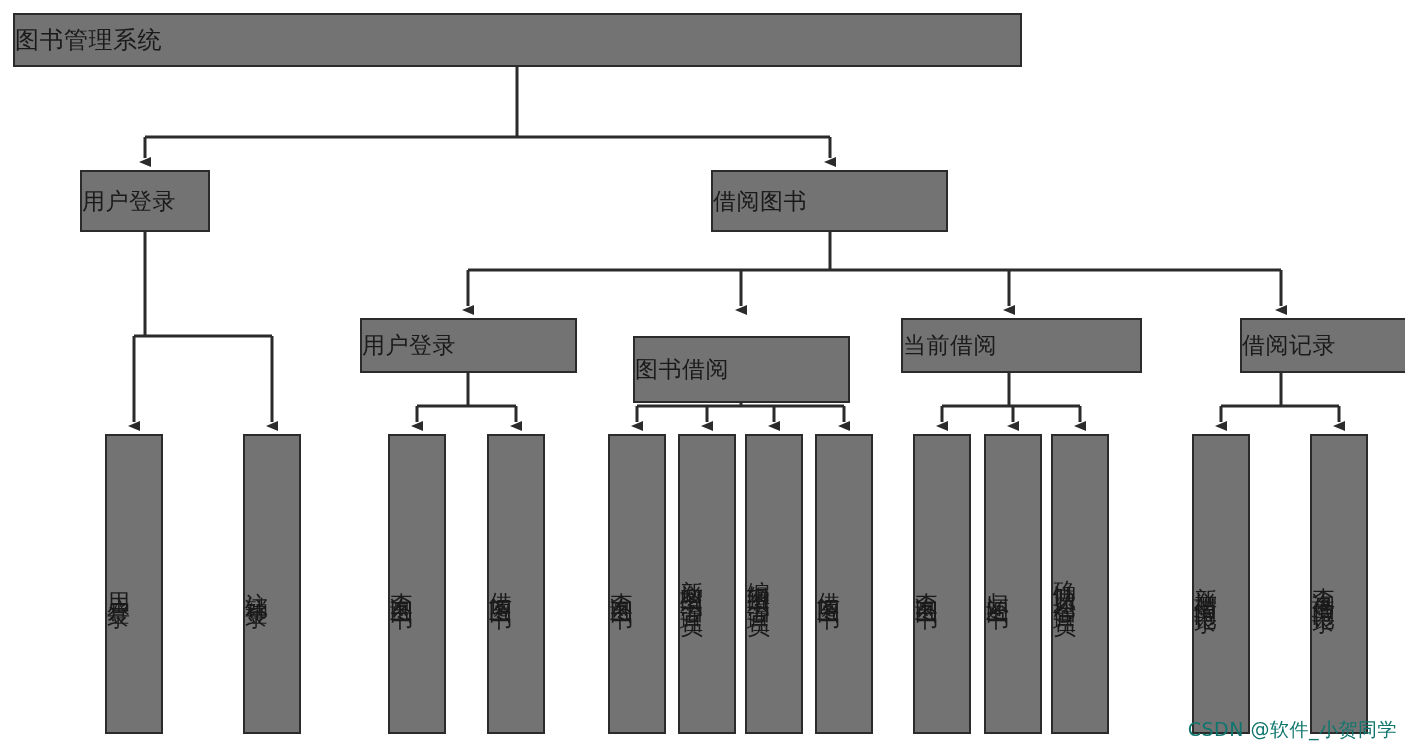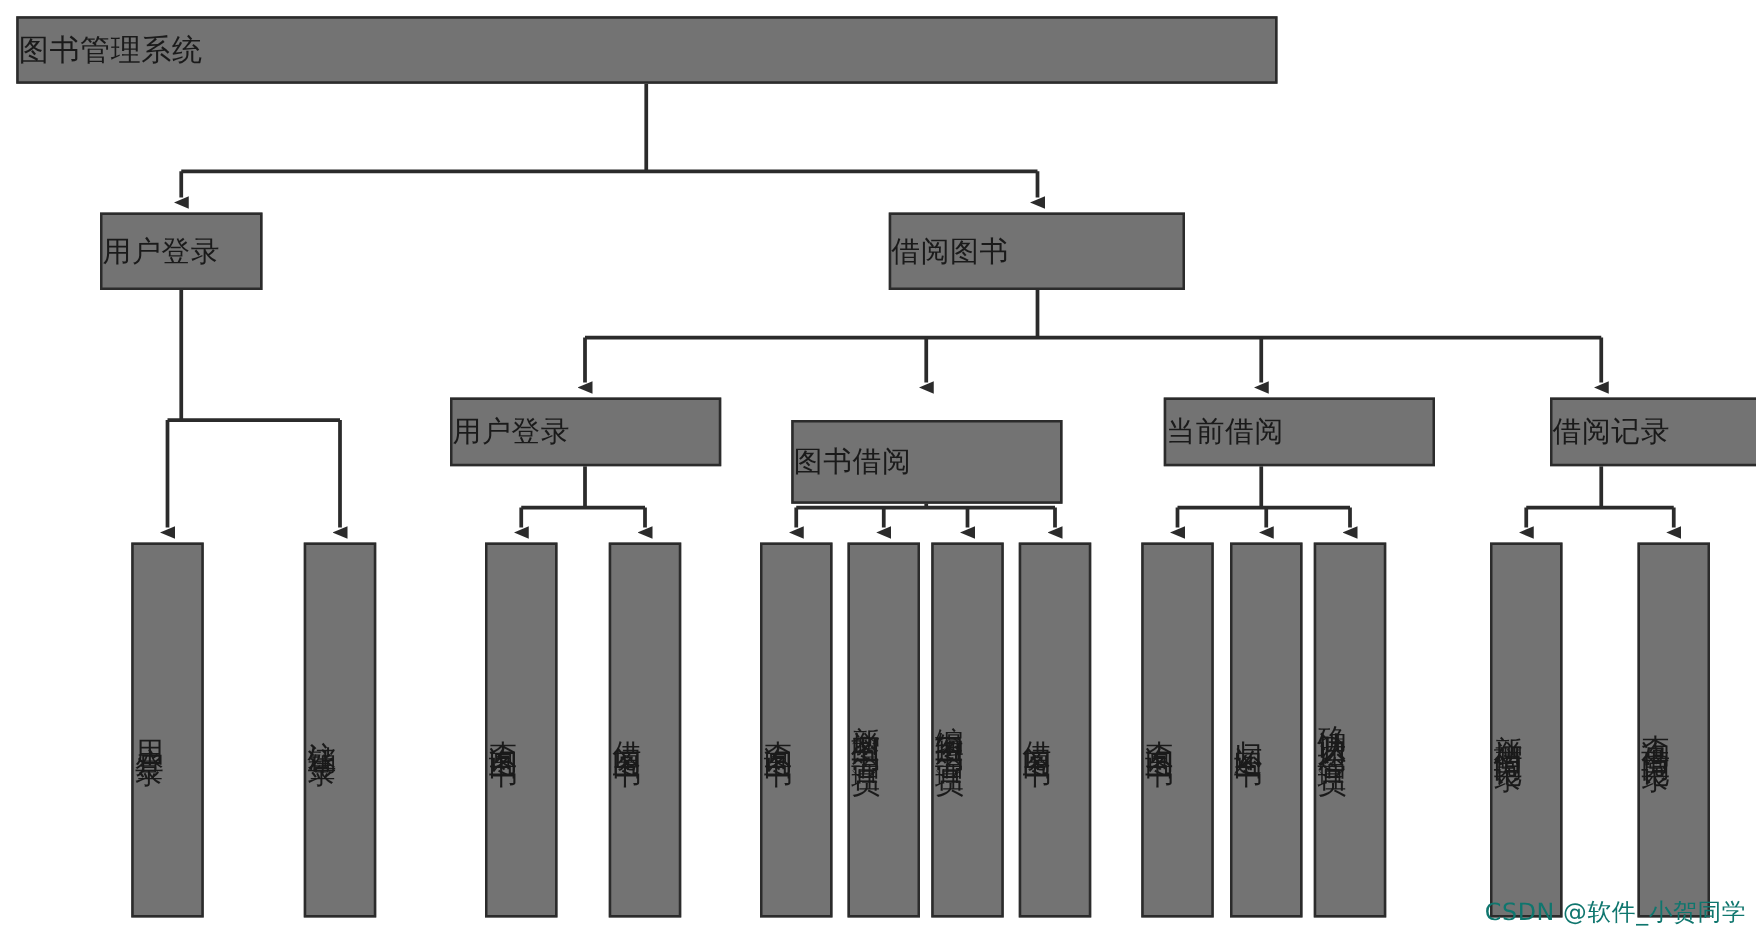--- a/index.html
+++ b/index.html
@@ -134,21 +134,21 @@
   </div>
 
   <div class="node horiz" style="left:360px; top:318px; width:217px; height:55px;">
     <span>用户登录</span>
   </div>
 
   <div class="node horiz" style="left:633px; top:336px; width:217px; height:67px;">
     <span>图书借阅</span>
   </div>
 
-  <div class="node horiz" style="left:901px; top:318px; width:217px; height:55px;margin-left:30px;">
+  <div class="node horiz" style="left:901px; top:318px; width:241px; height:55px;">
     <span>当前借阅</span>
   </div>
 
   <div class="node horiz" style="left:1240px; top:318px; width:259px; height:55px;">
     <span>借阅记录</span>
   </div>
 
   <div class="node vert" style="left:105px; top:434px; width:58px; height:300px;">
     <span class="vtext">用户登录</span>
   </div>

